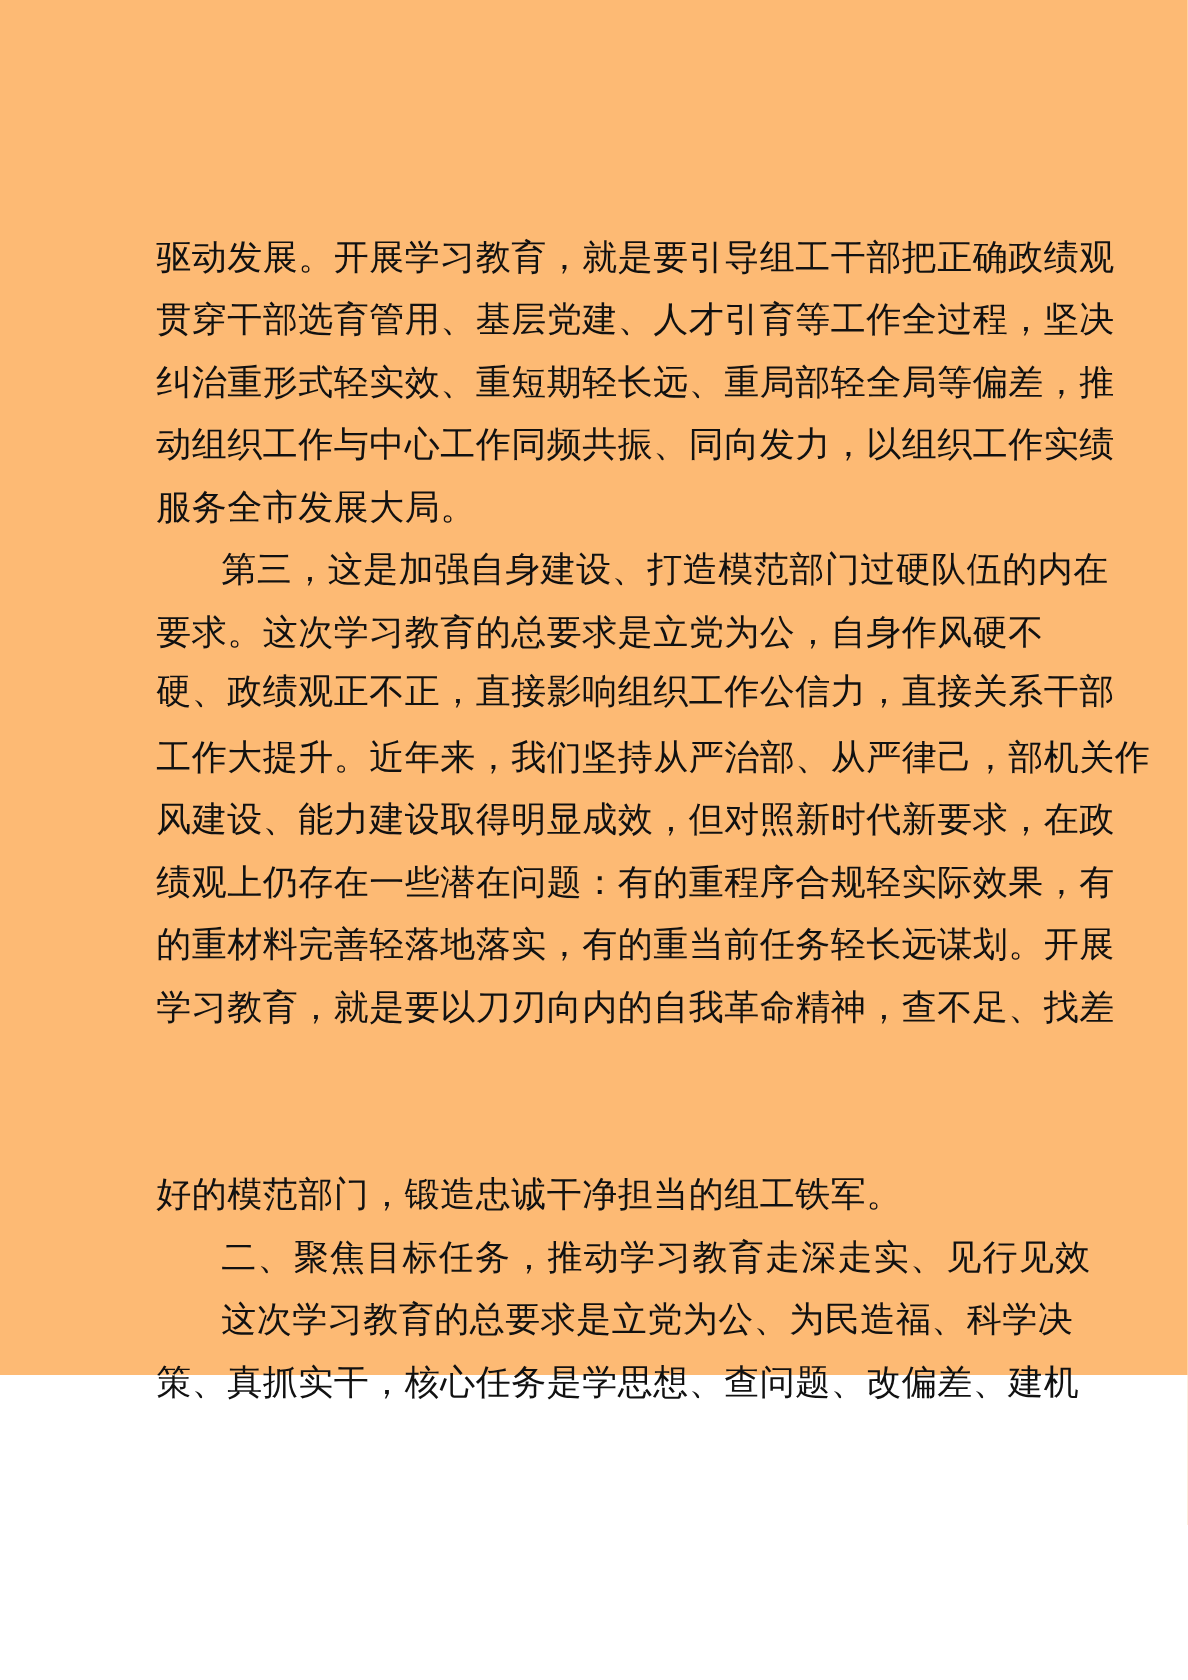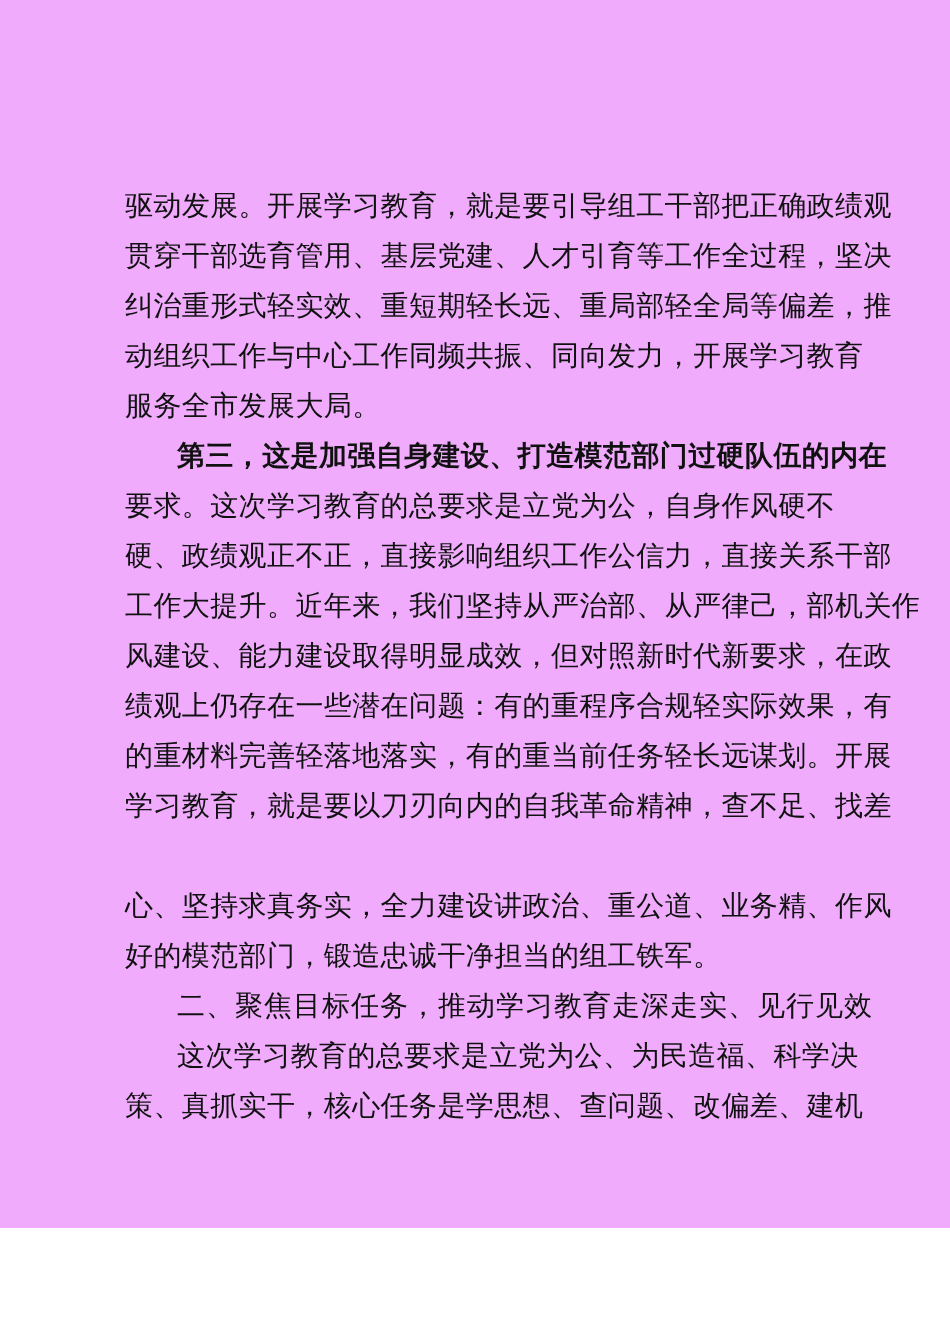--- a/index.html
+++ b/index.html
@@ -13,22 +13,22 @@
       position: relative;
       overflow: hidden;
       font-family: "DejaVu Sans", "Liberation Sans", sans-serif;
       color: #111111;
     }
     .page {
       position: absolute;
       left: 0;
       top: 0;
       width: 950px;
-      height: 1228px;
-      background: #f0abfc;
+      height: 1100px;
+      background: #fdba74;
     }
     .line {
       position: absolute;
       left: 125px;
       width: 710px;
       height: 40px;
       font-size: 28px;
       line-height: 40px;
       white-space: nowrap;
       letter-spacing: 0.4px;
@@ -47,28 +47,27 @@
       letter-spacing: 1px;
     }
   </style>
 </head>
 <body>
 
 <div class="page">
   <div class="line" style="top: 186px;">驱动发展。开展学习教育，就是要引导组工干部把正确政绩观</div>
   <div class="line" style="top: 236px;">贯穿干部选育管用、基层党建、人才引育等工作全过程，坚决</div>
   <div class="line" style="top: 286px;">纠治重形式轻实效、重短期轻长远、重局部轻全局等偏差，推</div>
-  <div class="line" style="top: 336px;">动组织工作与中心工作同频共振、同向发力，开展学习教育</div>
+  <div class="line" style="top: 336px;">动组织工作与中心工作同频共振、同向发力，以组织工作实绩</div>
   <div class="line last" style="top: 386px;">服务全市发展大局。</div>
-  <div class="line indent" style="top: 436px; font-weight: bold;">第三，这是加强自身建设、打造模范部门过硬队伍的内在</div>
+  <div class="line indent" style="top: 436px;">第三，这是加强自身建设、打造模范部门过硬队伍的内在</div>
   <div class="line" style="top: 486px;">要求。这次学习教育的总要求是立党为公，自身作风硬不</div>
-  <div class="line" style="top: 536px;">硬、政绩观正不正，直接影响组织工作公信力，直接关系干部</div>
+  <div class="line" style="top: 536px; font-family: Liberation Mono, monospace;">硬、政绩观正不正，直接影响组织工作公信力，直接关系干部</div>
   <div class="line" style="top: 586px;">工作大提升。近年来，我们坚持从严治部、从严律己，部机关作</div>
   <div class="line" style="top: 636px;">风建设、能力建设取得明显成效，但对照新时代新要求，在政</div>
   <div class="line" style="top: 686px;">绩观上仍存在一些潜在问题：有的重程序合规轻实际效果，有</div>
   <div class="line" style="top: 736px;">的重材料完善轻落地落实，有的重当前任务轻长远谋划。开展</div>
   <div class="line" style="top: 786px;">学习教育，就是要以刀刃向内的自我革命精神，查不足、找差</div>
-  <div class="line" style="top: 886px;">心、坚持求真务实，全力建设讲政治、重公道、业务精、作风</div>
   <div class="line last" style="top: 936px;">好的模范部门，锻造忠诚干净担当的组工铁军。</div>
   <div class="line indent last heading" style="top: 986px;">二、聚焦目标任务，推动学习教育走深走实、见行见效</div>
   <div class="line indent" style="top: 1036px;">这次学习教育的总要求是立党为公、为民造福、科学决</div>
   <div class="line" style="top: 1086px;">策、真抓实干，核心任务是学思想、查问题、改偏差、建机</div>
 </div>
 
 </body></html>

